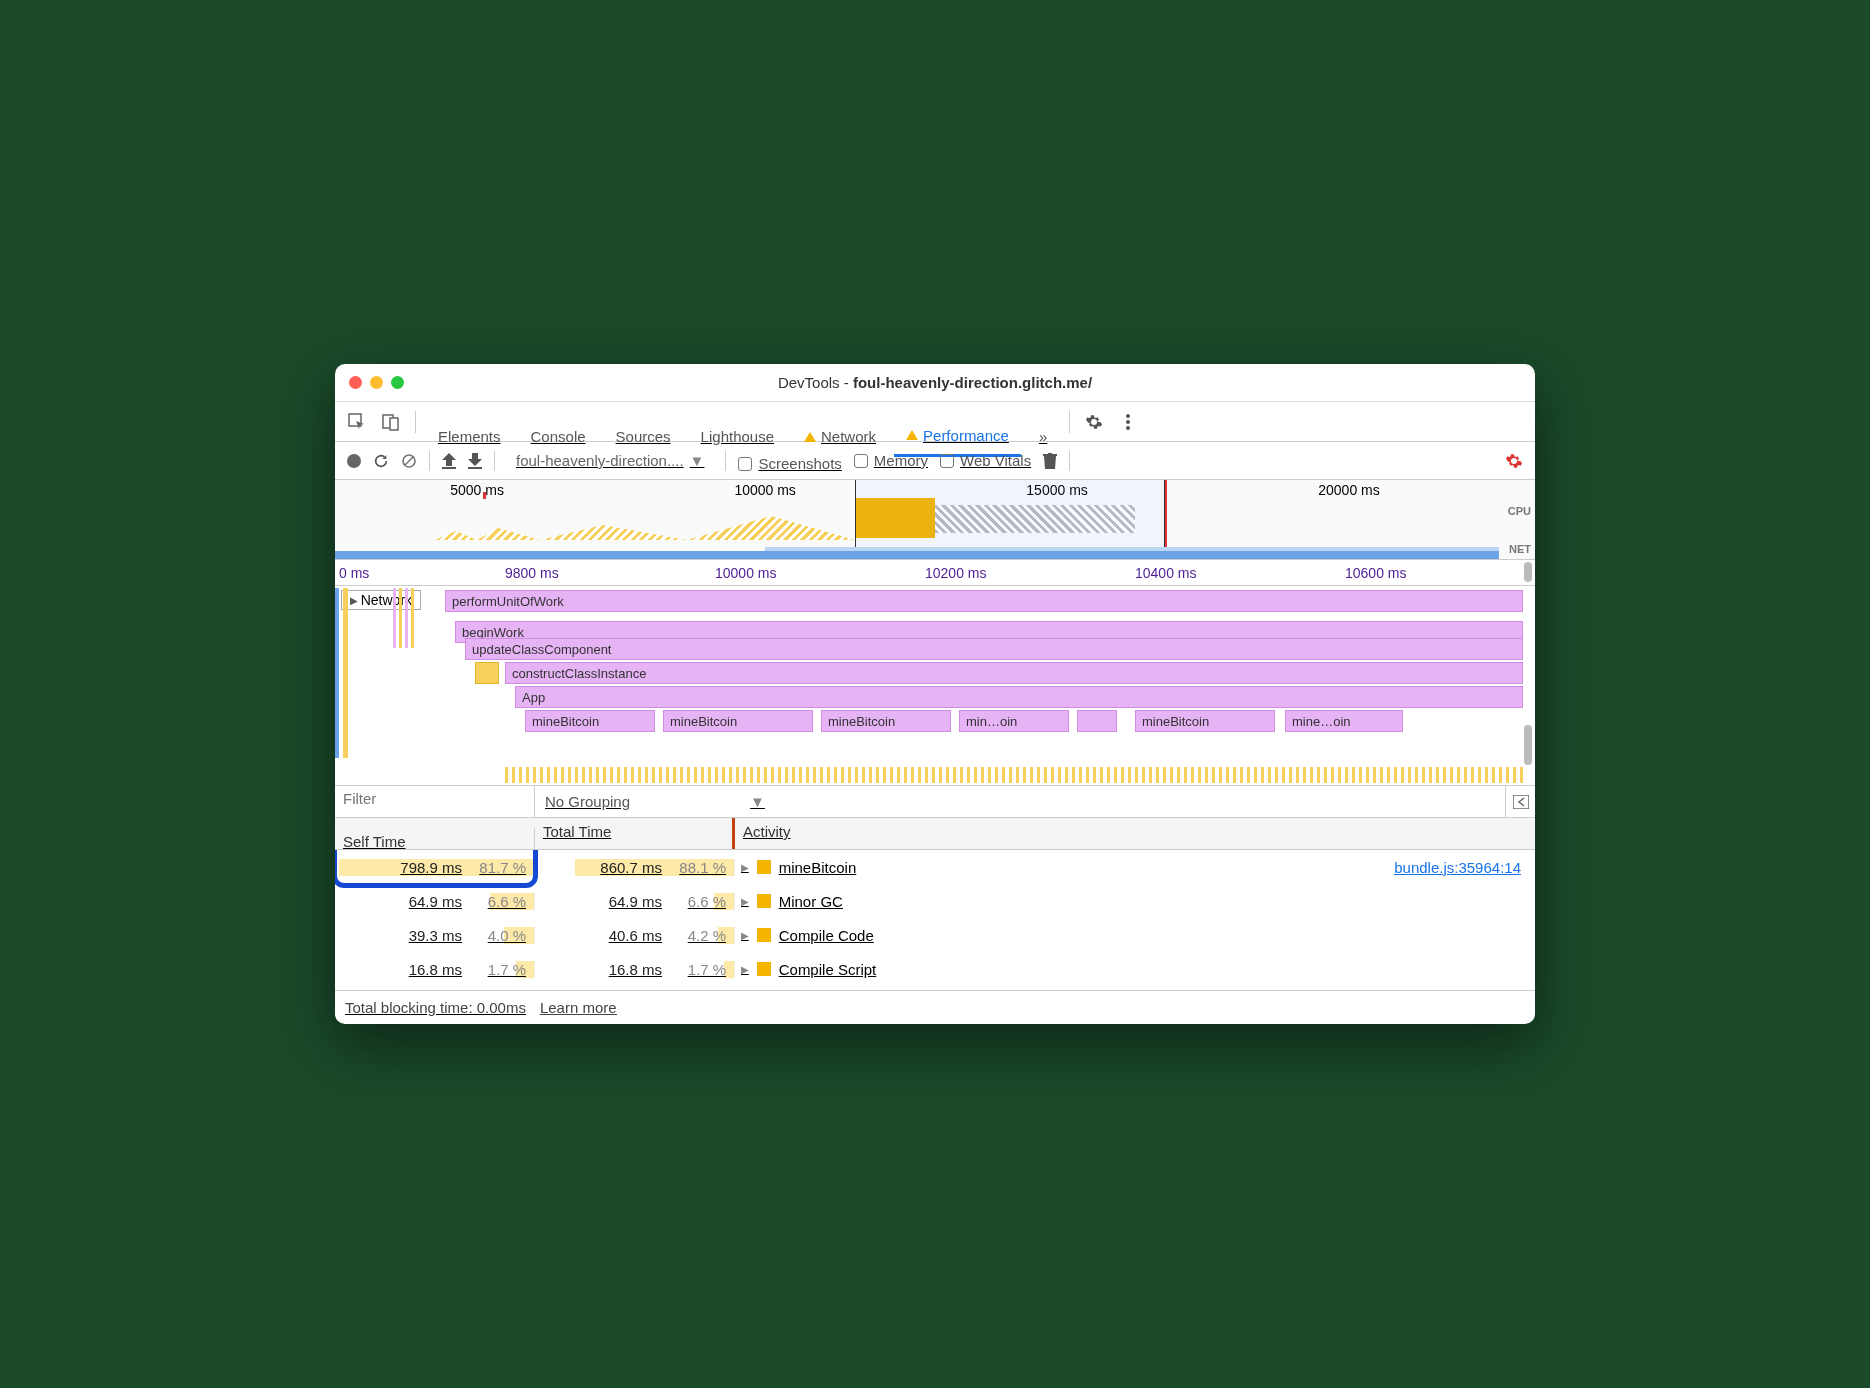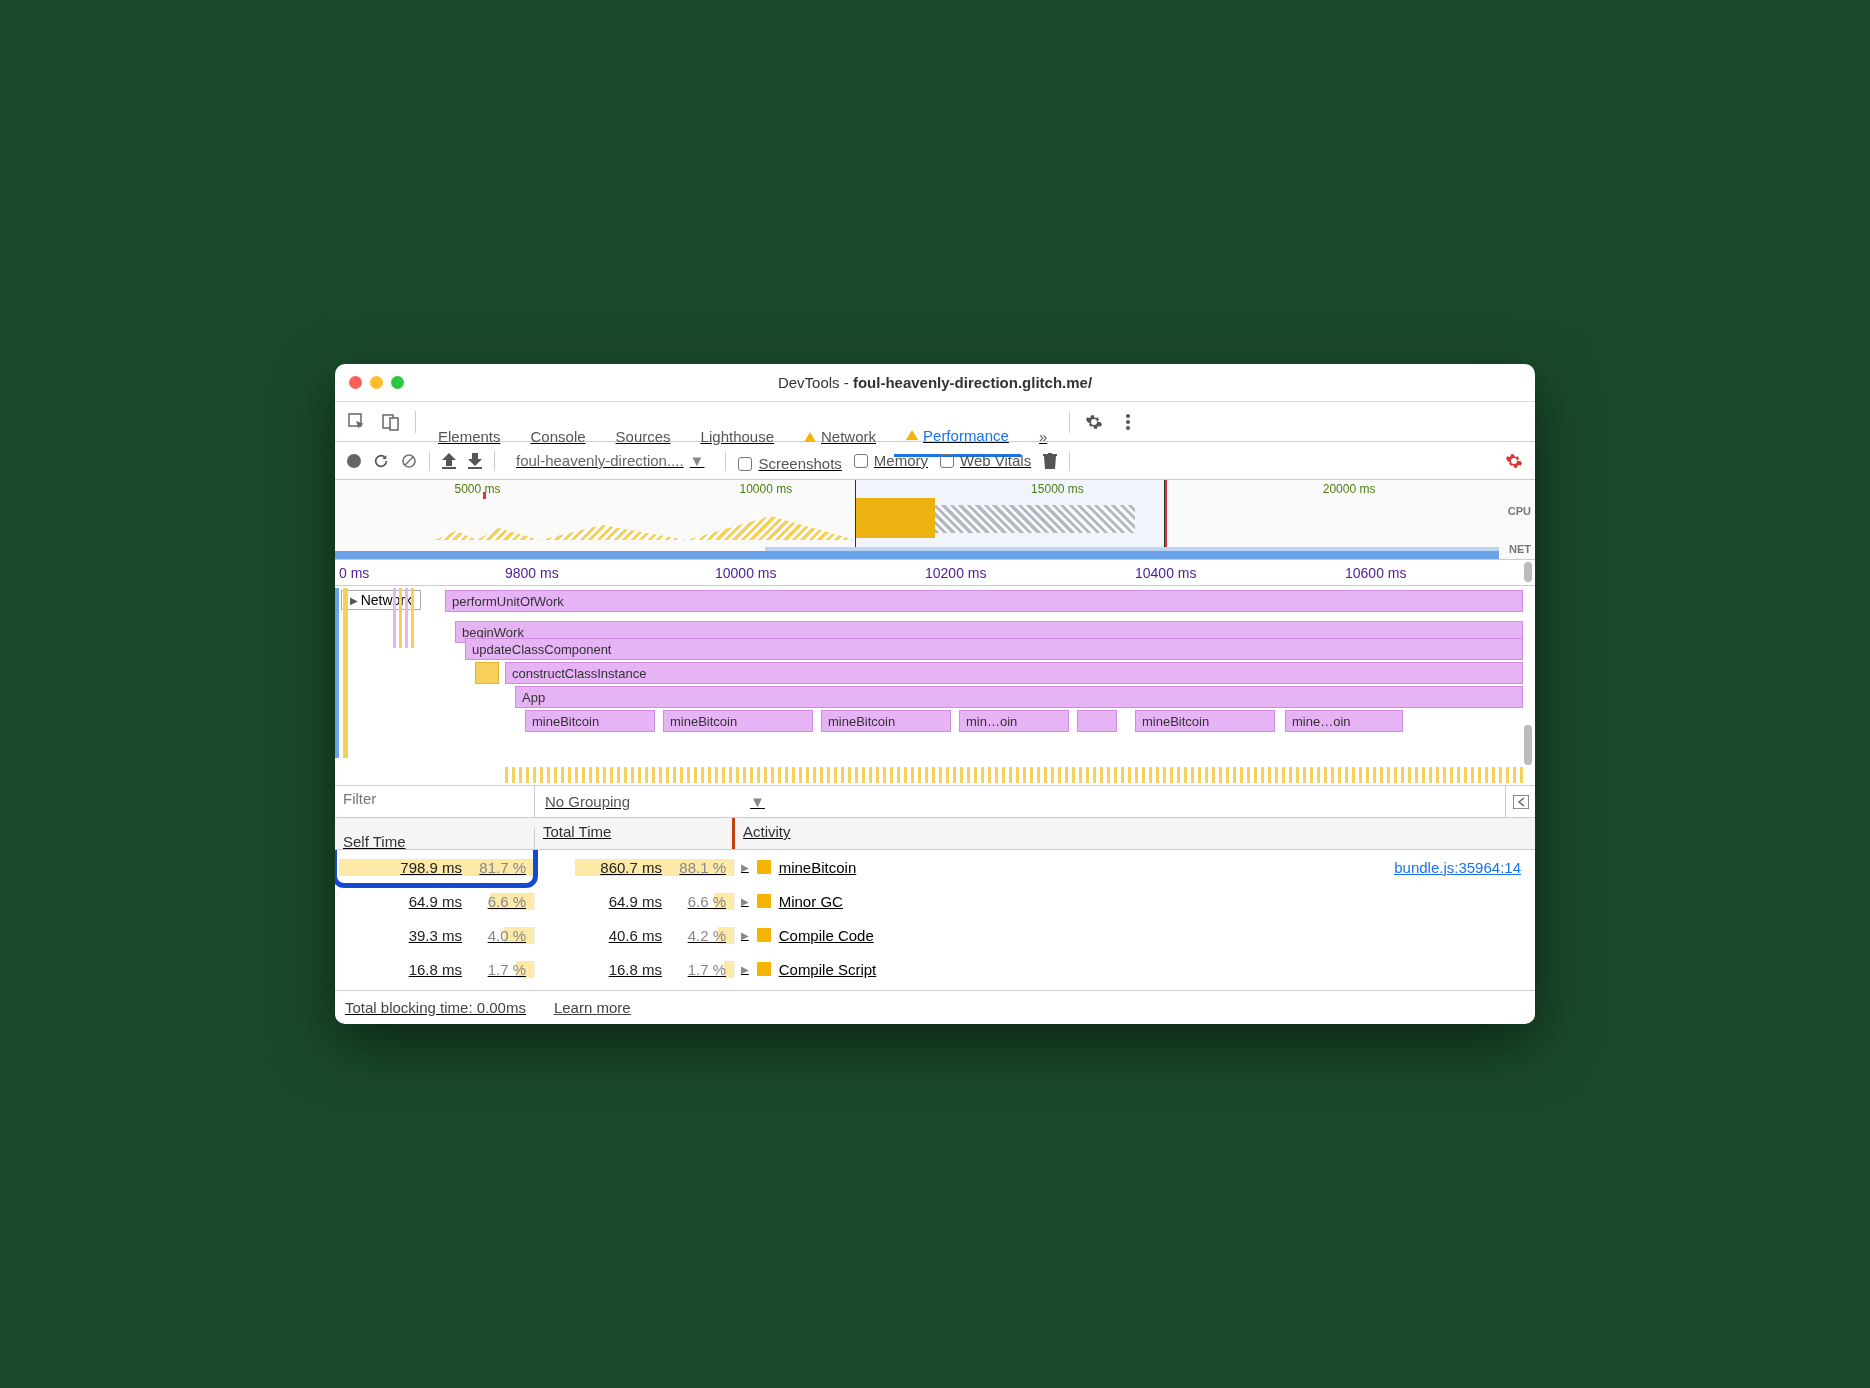--- a/index.html
+++ b/index.html
@@ -21,21 +21,21 @@
 
 .toolbar{ height:38px; display:flex; align-items:center; gap:12px; padding:0 12px; border-bottom:1px solid #ccc; font-size:15px; color:#555;}
 .toolbar .circle{width:14px;height:14px;border-radius:50%;background:#666;}
 .toolbar .reload,.toolbar .clear,.toolbar .up,.toolbar .down{cursor:pointer;}
 .toolbar .vsep{width:1px;height:20px;background:#ccc;}
 .selectish{ padding:2px 8px; border:1px solid transparent; color:#666; display:flex; align-items:center; gap:6px;}
 .chk{ width:14px;height:14px;border:1.5px solid #777;border-radius:3px; display:inline-block;}
 .gear-right{ margin-left:auto; color:#d33;}
 
 .overview{ height:80px; border-bottom:1px solid #ccc; position:relative; background:#fafafa;}
-.overview .ticks{position:absolute;top:2px;left:0;right:40px;display:flex;justify-content:space-around;font-size:12px;color:#4d7c0f;}
+.overview .ticks{position:absolute;top:2px;left:0;right:40px;display:flex;justify-content:space-around;font-size:14px;color:#000000;}
 .overview .cpu{position:absolute;right:4px;top:25px;font-size:11px;font-weight:600;color:#777;}
 .overview .net{position:absolute;right:4px;bottom:4px;font-size:11px;font-weight:600;color:#777;}
 .overview .netbar{position:absolute;bottom:0;left:0;right:36px;height:8px;background:#6aa3e8;}
 .overview .netbar2{position:absolute;bottom:8px;left:430px;right:36px;height:4px;background:#bcd5f3;}
 .overview .yellow{position:absolute;top:30px;left:100px;width:420px;height:30px;background:repeating-linear-gradient(-45deg,#f7cf5b,#f7cf5b 3px,#fff 3px,#fff 6px); clip-path:polygon(0 100%,5% 70%,10% 100%,15% 60%,25% 100%,40% 50%,60% 100%,80% 20%,100% 100%);}
 .overview .block{position:absolute;top:18px;left:520px;width:80px;height:40px;background:#f5b400;}
 .overview .hatch{position:absolute;top:25px;left:600px;width:200px;height:28px;background:repeating-linear-gradient(45deg,#bbb,#bbb 3px,#fff 3px,#fff 6px);}
 .overview .sel{position:absolute;top:0;left:520px;width:310px;height:100%;border-left:1px solid #333;border-right:1px solid #333;background:rgba(100,150,255,0.06);}
 .overview .redline{position:absolute;top:0;bottom:0;left:830px;width:2px;background:#d33;}
 .overview .redtick{position:absolute;top:12px;left:148px;width:3px;height:7px;background:#d33;}
@@ -75,21 +75,21 @@
 .cell-self,.cell-total{width:200px;border-right:1px solid #eee;display:flex;justify-content:flex-end;align-items:center;padding-right:8px;gap:6px;position:relative;}
 .cell-self .bar,.cell-total .bar{position:absolute;right:0;top:0;bottom:0;background:#fde9a8;z-index:0;}
 .cell-self span,.cell-total span{position:relative;z-index:1;}
 .pct{color:#888;min-width:58px;text-align:right;}
 .ms{color:#222;text-align:right;min-width:80px;}
 .cell-activity{flex:1;display:flex;align-items:center;gap:8px;padding-left:6px;}
 .tri{color:#888;font-size:10px;}
 .sq{width:14px;height:14px;background:#f5b400;}
 .link{margin-left:auto;margin-right:14px;color:#1a73e8;text-decoration:underline;cursor:pointer;}
 
-.footer{height:34px;border-top:1px solid #ccc;display:flex;align-items:center;padding:0 10px;font-size:15px;color:#444;gap:28px;}
+.footer{height:34px;border-top:1px solid #ccc;display:flex;align-items:center;padding:0 10px;font-size:15px;color:#444;gap:14px;}
 .footer .lm{text-decoration:underline;cursor:pointer;}
 svg{display:block;}
 </style>
 </head>
 <body>
 
 <div class="window">
 
   <div class="titlebar">
     <div class="traffic">

